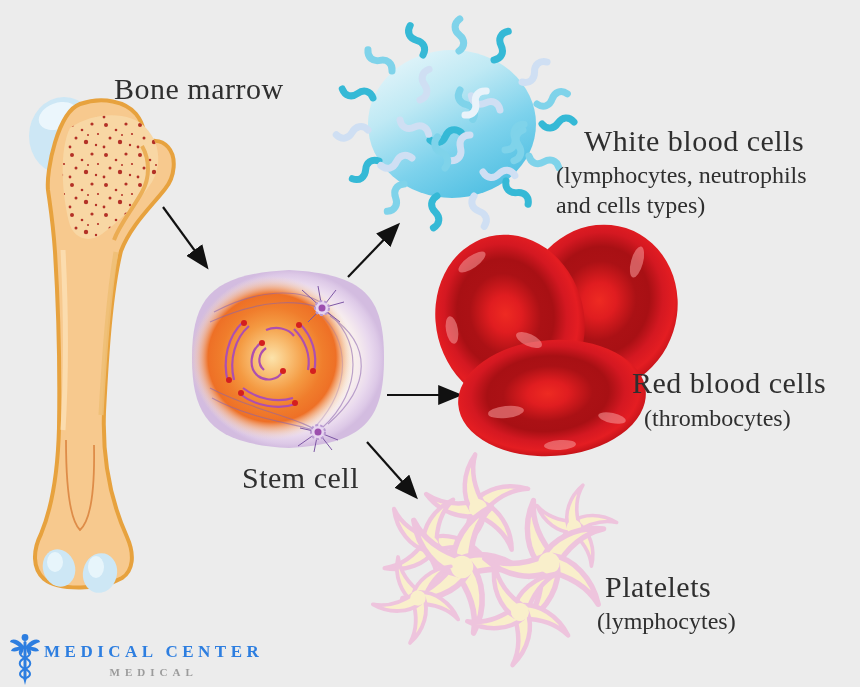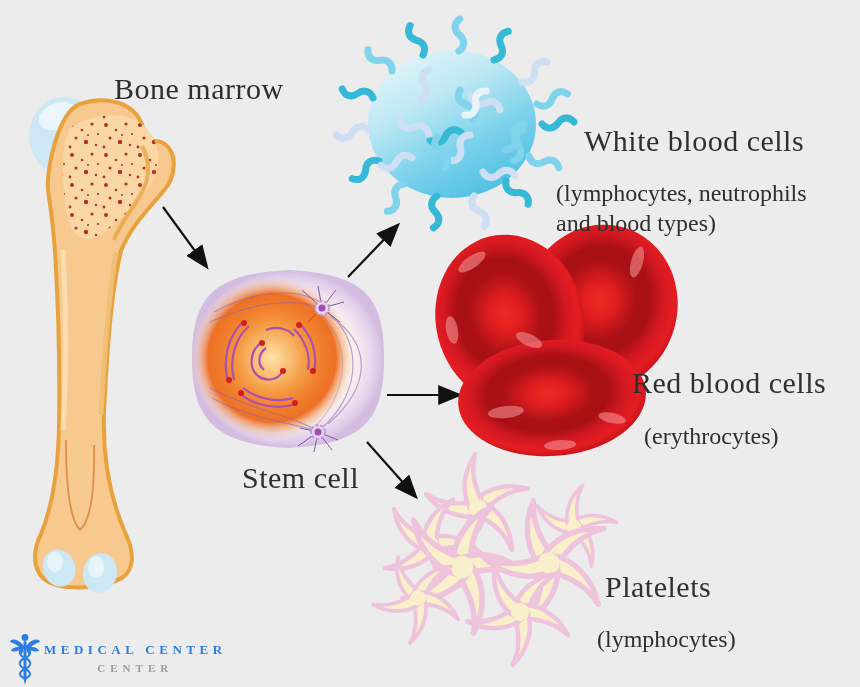--- a/index.html
+++ b/index.html
@@ -18,28 +18,27 @@
     letter-spacing:0.5px;
     line-height:1.1;
     white-space:nowrap;
   }
   .sublabel{
     position:absolute;
     color:var(--text,#2f2f2f);
     font-size:24px;
     line-height:30px;
     white-space:nowrap;
-    margin-top:18px;
   }
   .logo{position:absolute;left:10px;top:633px;display:flex;align-items:flex-start;}
   .logo-icon{width:30px;height:52px;margin-right:4px;}
   .logo-text{display:flex;flex-direction:column;padding-top:9px;}
   .logo-title{
     color:var(--logo_blue,#2d7ee0);
-    font-size:13px;font-weight:bold;letter-spacing:4.5px;white-space:nowrap;
+    font-size:17px;font-weight:bold;letter-spacing:4.5px;white-space:nowrap;
   }
   .logo-subtitle{
     color:var(--logo_gray,#9b9b9b);
     font-size:11px;font-weight:bold;letter-spacing:5px;
     text-align:center;margin-top:4px;white-space:nowrap;
   }
 </style>
 </head>
 <body>
 
@@ -261,24 +260,24 @@
       <use href="#pstar" transform="translate(549 563) rotate(-28) scale(1.2)"></use>
       <use href="#pstar" transform="translate(418 598) rotate(-40) scale(0.85)"></use>
       <use href="#pstar" transform="translate(520 612) rotate(30)"></use>
     </g>
   </svg>
 
   <div class="label" style="left:114px;top:72px;">Bone marrow</div>
 
   <div class="label" style="left:556px;top:124px;margin-left:28px;">White blood cells</div>
   <div class="sublabel" style="left:556px;top:160px;">(lymphocytes, neutrophils</div>
-  <div class="sublabel" style="left:556px;top:190px;">and blood types)</div>
+  <div class="sublabel" style="left:556px;top:190px;">and cells types)</div>
 
   <div class="label" style="left:632px;top:366px;">Red blood cells</div>
-  <div class="sublabel" style="left:644px;top:403px;">(erythrocytes)</div>
+  <div class="sublabel" style="left:644px;top:403px;">(thrombocytes)</div>
 
   <div class="label" style="left:242px;top:461px;">Stem cell</div>
 
   <div class="label" style="left:605px;top:570px;">Platelets</div>
   <div class="sublabel" style="left:597px;top:606px;">(lymphocytes)</div>
 
   <div class="logo">
     <svg class="logo-icon" viewBox="0 0 30 52">
       <g fill="#2d7ee0">
         <circle cx="15" cy="4.5" r="3.4"></circle>
@@ -287,17 +286,17 @@
         <path d="M13,12 C8,6 1,5 0,9 C4,10 7,12 9,14 C5,14 2,15 1,18 C5,19 9,18 11,16 C10,18 10,20 11,22 C13,20 14,16 14,13 Z"></path>
         <path d="M17,12 C22,6 29,5 30,9 C26,10 23,12 21,14 C25,14 28,15 29,18 C25,19 21,18 19,16 C20,18 20,20 19,22 C17,20 16,16 16,13 Z"></path>
       </g>
       <g fill="none" stroke="#2d7ee0" stroke-width="2" stroke-linecap="round">
         <path d="M15,14 C8,17 8,22 15,25 C22,28 22,33 15,36 C8,39 9,43 14,45"></path>
         <path d="M15,14 C22,17 22,22 15,25 C8,28 8,33 15,36 C22,39 21,43 16,45"></path>
       </g>
     </svg>
     <div class="logo-text">
       <div class="logo-title">MEDICAL CENTER</div>
-      <div class="logo-subtitle">CENTER</div>
+      <div class="logo-subtitle">MEDICAL</div>
     </div>
   </div>
 
 </div>
 
 </body></html>

